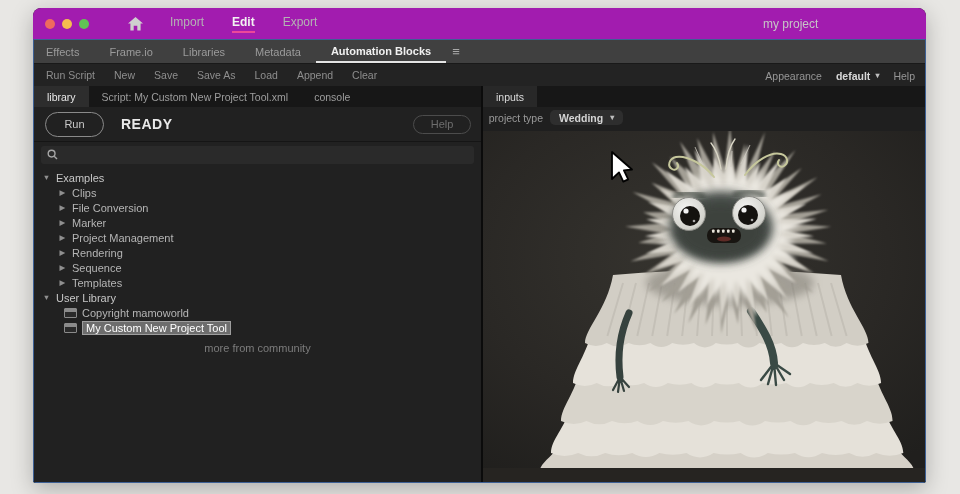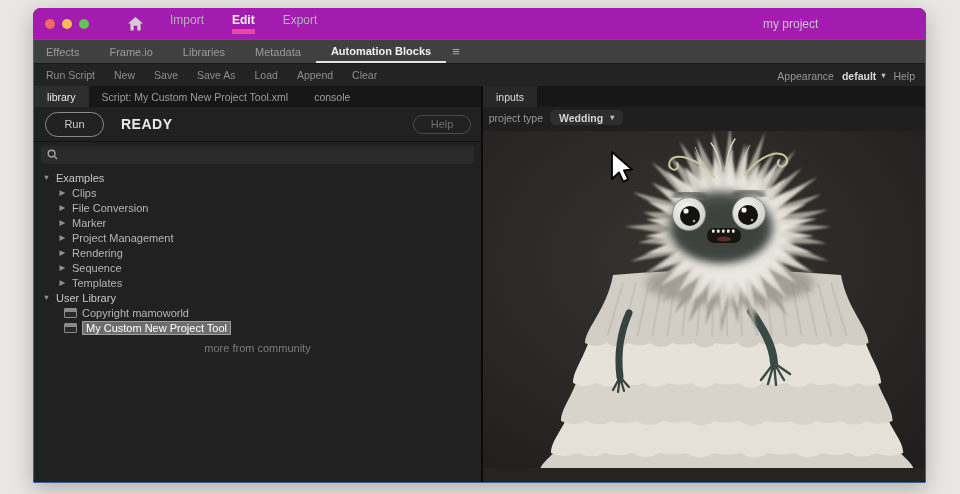--- a/index.html
+++ b/index.html
@@ -11,36 +11,36 @@
     box-shadow:0 6px 22px rgba(0,0,0,.25); }
 
   
   .titlebar { position:relative; height:31px; background:#a21caf; display:flex; align-items:center; }
   .traffic { display:flex; gap:7px; margin-left:12px; }
   .light { width:10px; height:10px; border-radius:50%; }
   .light.red{ background:#ee6a5f; } .light.yellow{ background:#f5bd4f; } .light.green{ background:#61c454; }
   .home { margin-left:39px; display:flex; align-items:center; }
   .nav-tabs { display:flex; gap:28px; margin-left:27px; }
   .nav-tab { color:#b3b3b3; font-size:12px; cursor:default; }
-  .nav-tab.active { color:#f2f2f2; font-weight:bold; border-bottom:5px solid #ec4899; padding-bottom:2px; }
+  .nav-tab.active { color:#f2f2f2; font-weight:bold; border-bottom:2px solid #ec4899; padding-bottom:2px; }
   .proj-title { position:absolute; left:730px; top:9px; color:#c6c6c6; font-size:12px; }
 
   
   .panel-frame { position:absolute; left:0; top:31px; right:0; bottom:0;
     border:1px solid #3d6095; background:#1e1e1e; display:flex; flex-direction:column; }
 
   .panel-tabs { height:23px; display:flex; align-items:center; background:#404040; padding-left:12px; }
   .ptab { color:#9b9b9b; font-size:11px; padding:0 15px; height:23px; display:flex; align-items:center; }
   .ptab:first-child{ padding-left:0; }
   .ptab.active { color:#f0f0f0; font-weight:bold; border-bottom:2px solid #e4e4e4; }
   .ptab-menu { color:#a9a9a9; font-size:13px; margin-left:6px; }
 
   .toolbar { position:relative; height:23px; display:flex; align-items:center; background:#232323; padding-left:12px; gap:19px; border-top:1px solid #191919;}
   .tool { color:#8e8e8e; font-size:10.5px; }
-  .toolbar-right { position:absolute; right:10px; top:0; height:23px; display:flex; align-items:center; gap:8px; }
+  .toolbar-right { position:absolute; right:10px; top:0; height:23px; display:flex; align-items:center; gap:14px; }
   .appearance-lbl { color:#969696; font-size:10.5px; }
   .appearance-dd { color:#d8d8d8; font-size:10.5px; font-weight:bold; display:flex; align-items:center; gap:5px; }
   .caret { font-size:8px; color:#bdbdbd; }
   .help-top { color:#969696; font-size:10.5px; }
 
   
   .content { flex:1; display:flex; min-height:0; }
   .left-panel { width:447px; background:#212121; display:flex; flex-direction:column; }
   .divider { width:2px; background:#0b0b0b; }
   .right-panel { flex:1; background:#7dd3fc; display:flex; flex-direction:column; min-width:0; }

